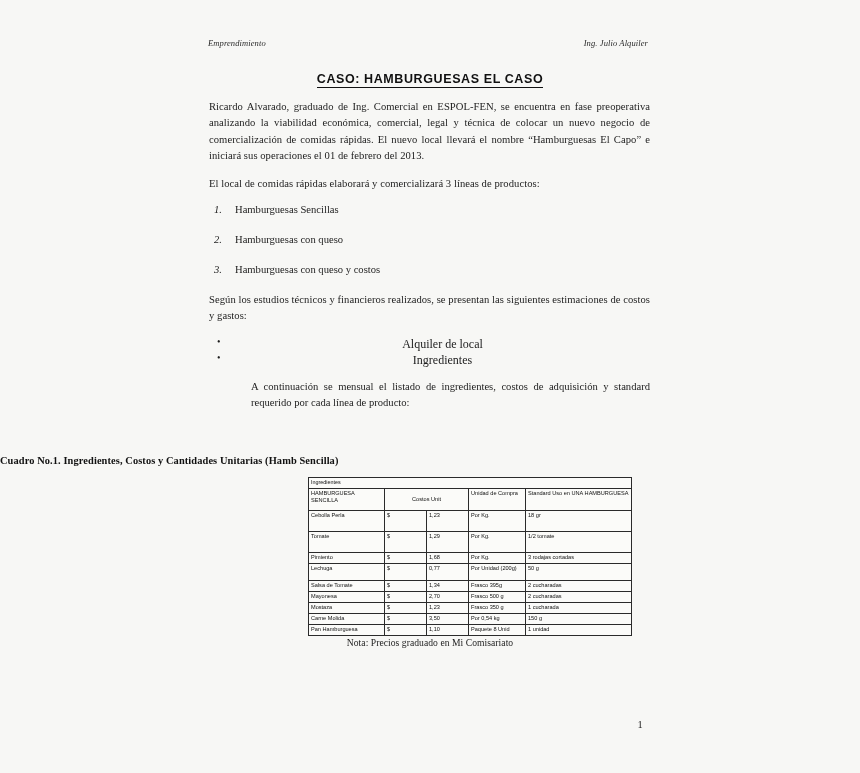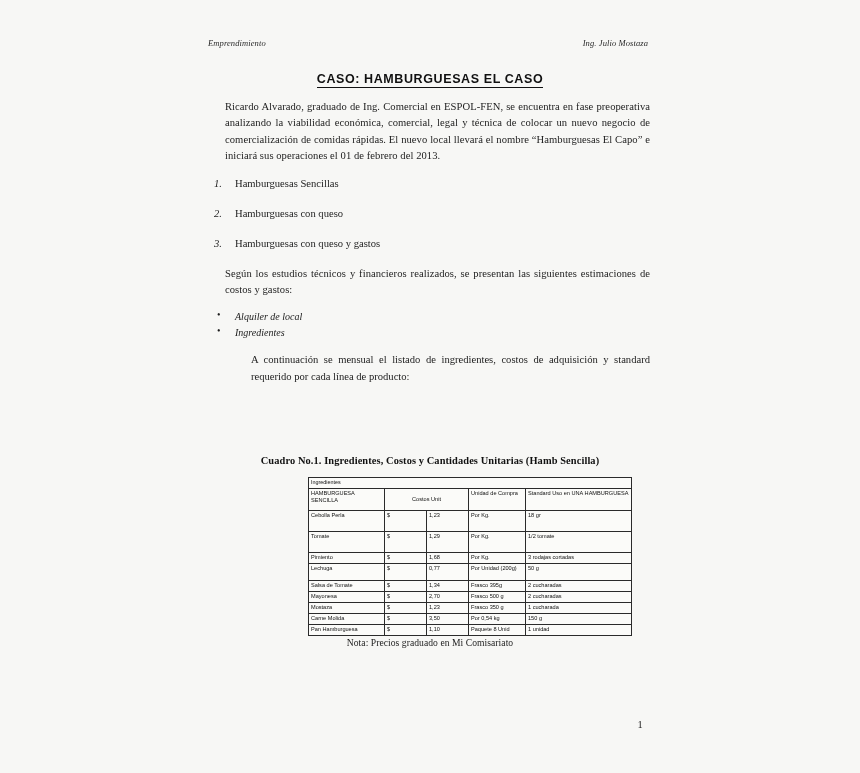--- a/index.html
+++ b/index.html
@@ -60,21 +60,21 @@
   }
 
   
   .body-col {
     position: absolute;
     left: 209px;
     top: 99px;
     width: 441px;
   }
   p.para {
-    margin: 0 0 11px 16px;
+    margin: 0 0 11px 0;
     font-size: 10.6px;
     line-height: 16.4px;
     text-align: justify;
     color: #1c1c1c;
     letter-spacing: .05px;
   }
   p.para.tight { margin-bottom: 10px; }
 
   
   ol.prod-list {
@@ -110,41 +110,41 @@
   }
   ul.bul-list > li::before {
     content: "\2022";
     position: absolute;
     left: -18px;
     top: 0;
     font-size: 10px;
     color: #1c1c1c;
   }
   .bul-head {
-    font-style: italic;
-    font-size: 10px;
+    font-size: 12px;
     line-height: 16px;
     color: #1c1c1c;
+    text-align: center;
   }
   .bul-body {
     margin: 11px 0 16px 0;
     padding-left: 16px;
     font-size: 10.6px;
     line-height: 16.4px;
     text-align: justify;
     color: #1c1c1c;
   }
 
   
   .tbl-caption {
     position: absolute;
     left: 0;
     top: 455px;
     width: 860px;
-    text-align: center;
+    text-align: left;
     font-family: "Liberation Serif", serif;
     font-weight: bold;
     font-size: 10.4px;
     color: #111;
     letter-spacing: .1px;
   }
 
   
   .tbl-wrap {
     position: absolute;
@@ -220,36 +220,37 @@
     color: #1c1c1c;
   }
 </style>
 </head>
 <body>
 
 <div class="page">
 
   <div class="runhead">
     <div class="left">Emprendimiento</div>
-    <div class="right">Ing. Julio Mostaza</div>
+    <div class="right">Ing. Julio Alquiler</div>
   </div>
 
   <div class="doc-title">
     <span>CASO: HAMBURGUESAS EL CASO</span>
   </div>
 
   <div class="body-col">
 
     <p class="para">Ricardo Alvarado, graduado de Ing. Comercial en ESPOL-FEN, se encuentra en fase preoperativa analizando la viabilidad económica, comercial, legal y técnica de colocar un nuevo negocio de comercialización de comidas rápidas. El nuevo local llevará el nombre “Hamburguesas El Capo” e iniciará sus operaciones el 01 de febrero del 2013.</p>
 
+    <p class="para tight">El local de comidas rápidas elaborará y comercializará 3 líneas de productos:</p>
 
     <ol class="prod-list">
       <li>Hamburguesas Sencillas</li>
       <li>Hamburguesas con queso</li>
-      <li>Hamburguesas con queso y gastos</li>
+      <li>Hamburguesas con queso y costos</li>
     </ol>
 
     <p class="para">Según los estudios técnicos y financieros realizados, se presentan las siguientes estimaciones de costos y gastos:</p>
 
     <ul class="bul-list">
       <li>
         <div class="bul-head">Alquiler de local</div>
       </li>
       <li>
         <div class="bul-head">Ingredientes</div>

